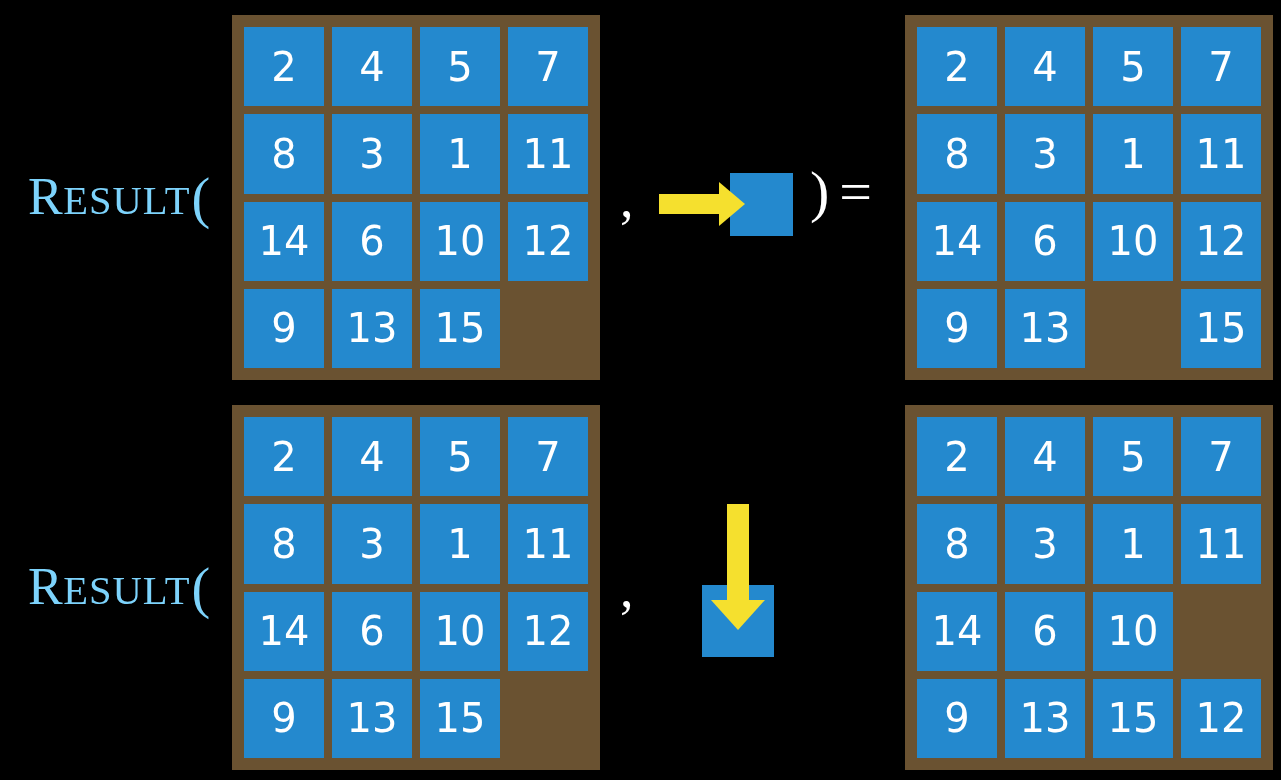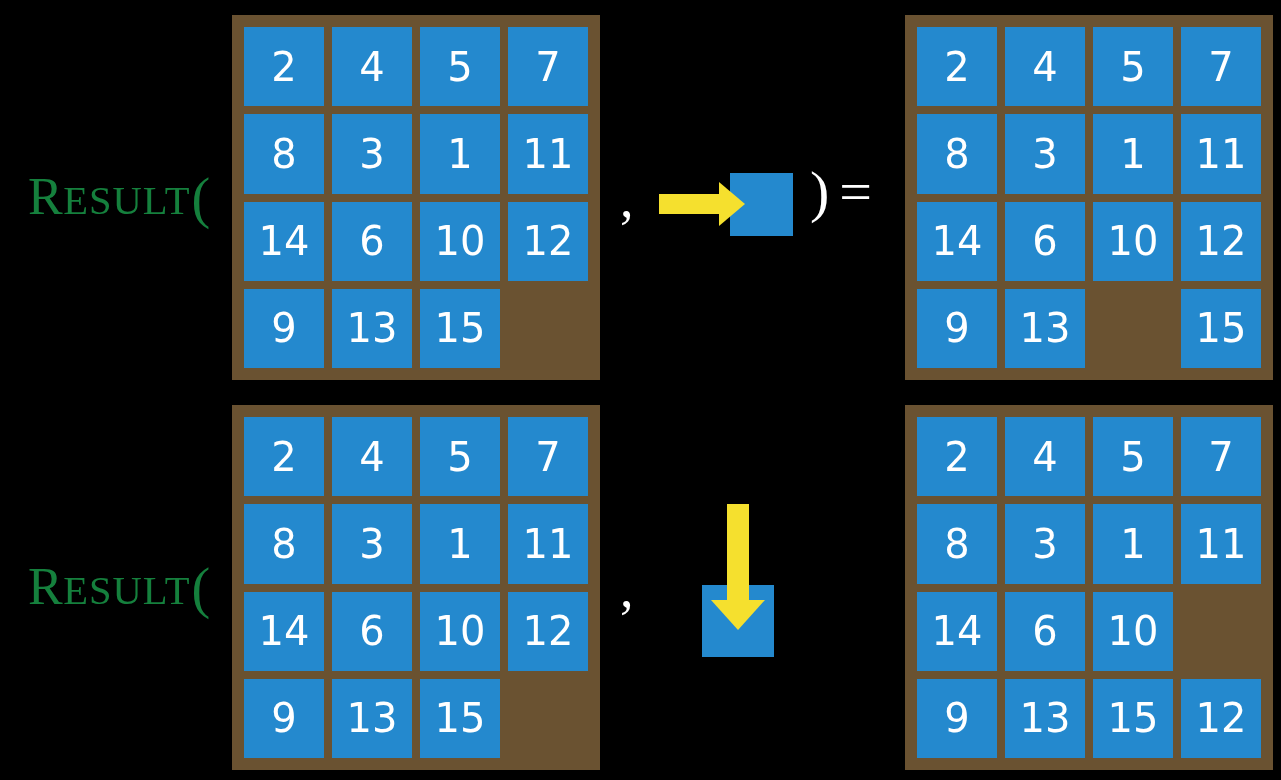--- a/index.html
+++ b/index.html
@@ -33,21 +33,21 @@
   }
   .row-1 { top: 0px; }
   .row-2 { top: 390px; }
 
   
   .result-label {
     position: absolute;
     left: 28px;
     top: 50%;
     transform: translateY(-50%);
-    color: #15803d;
+    color: #7dd3fc;
     font-family: "Liberation Serif", serif;
     font-size: 52px;
     line-height: 1;
     letter-spacing: 0.5px;
     white-space: nowrap;
     text-shadow: 1px 1px 0 rgba(0,0,0,0.65);
   }
   .result-label .smallcaps {
     font-size: 0.78em;
     letter-spacing: 1px;

